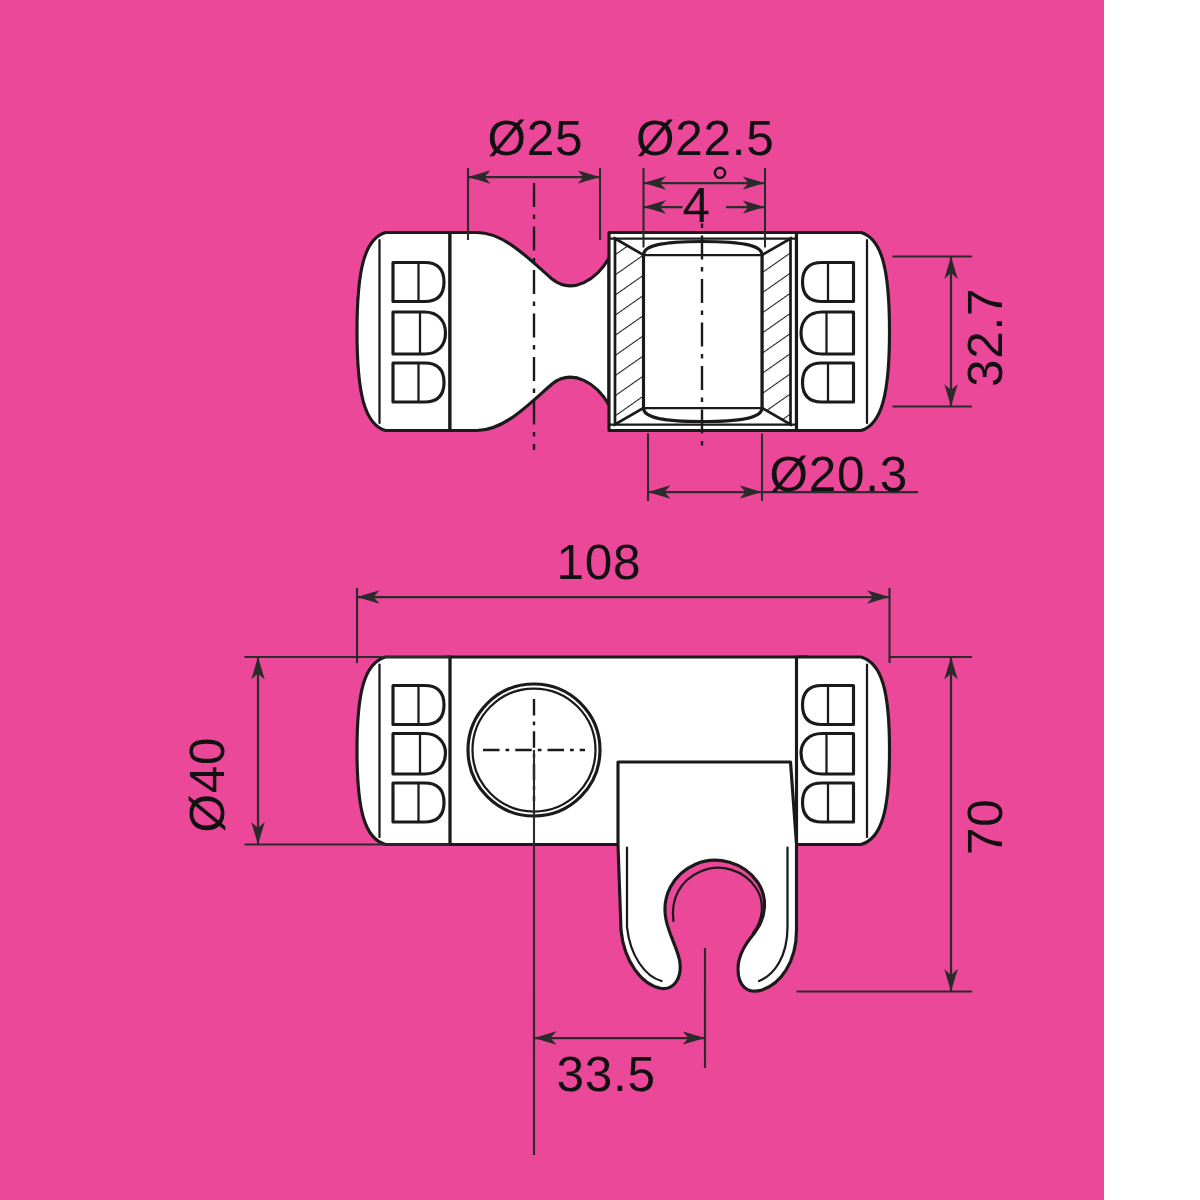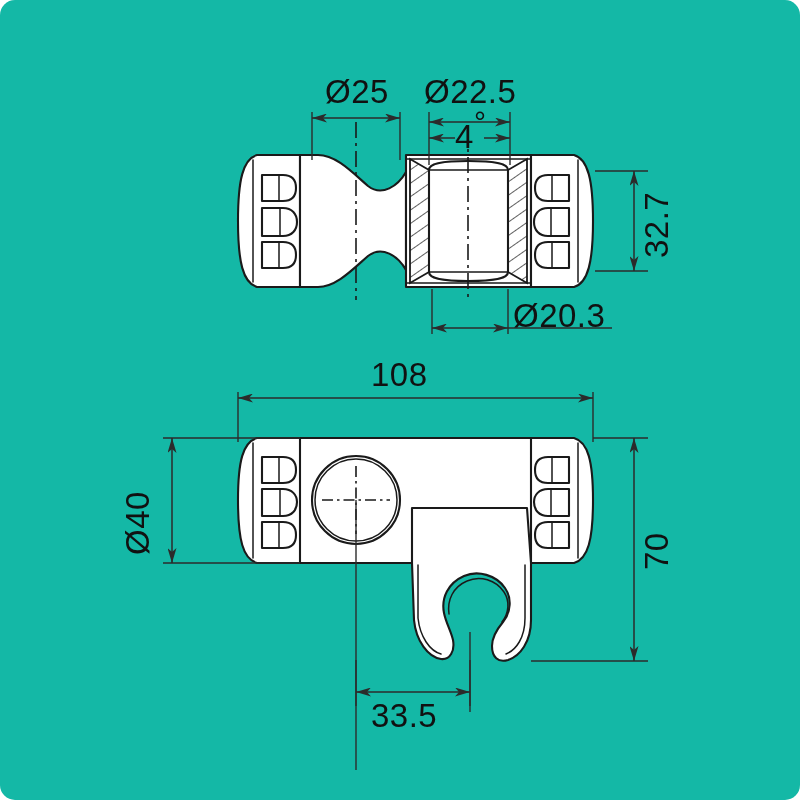--- a/index.html
+++ b/index.html
@@ -6,25 +6,24 @@
   html, body {
     margin: 0;
     padding: 0;
     background: #ffffff;
   }
   body {
     font-family: "Liberation Sans", sans-serif;
   }
   #drawing-root {
     position: relative;
-    width: 800px;
+    width: 736px;
     height: 800px;
-    background: #14b8a6;
+    background: #ec4899;
     overflow: hidden;
-    border-radius: 15px;
   }
   svg#cad {
     display: block;
     width: 800px;
     height: 800px;
   }
   .obj {
     fill: none;
     stroke: #1a1a1a;
     stroke-width: 2.1;

